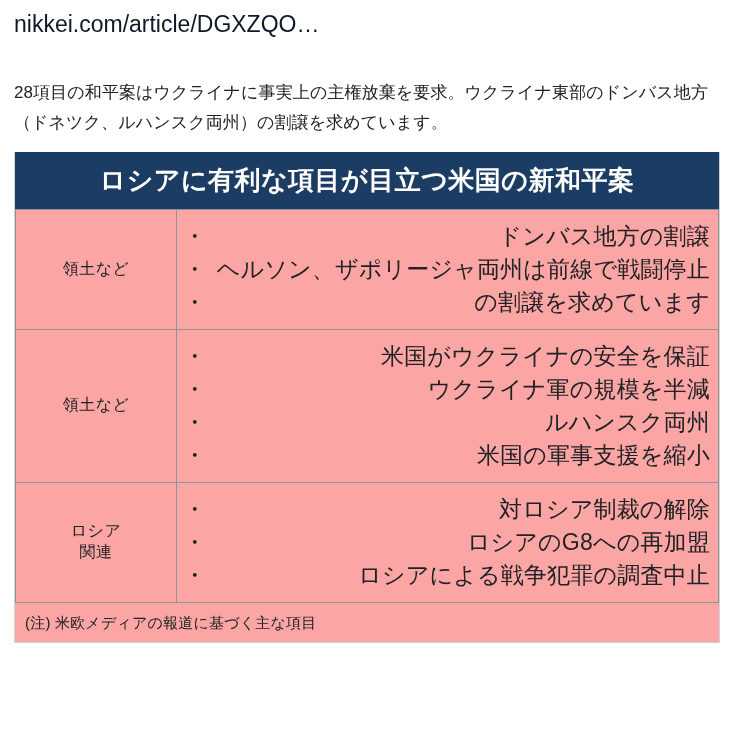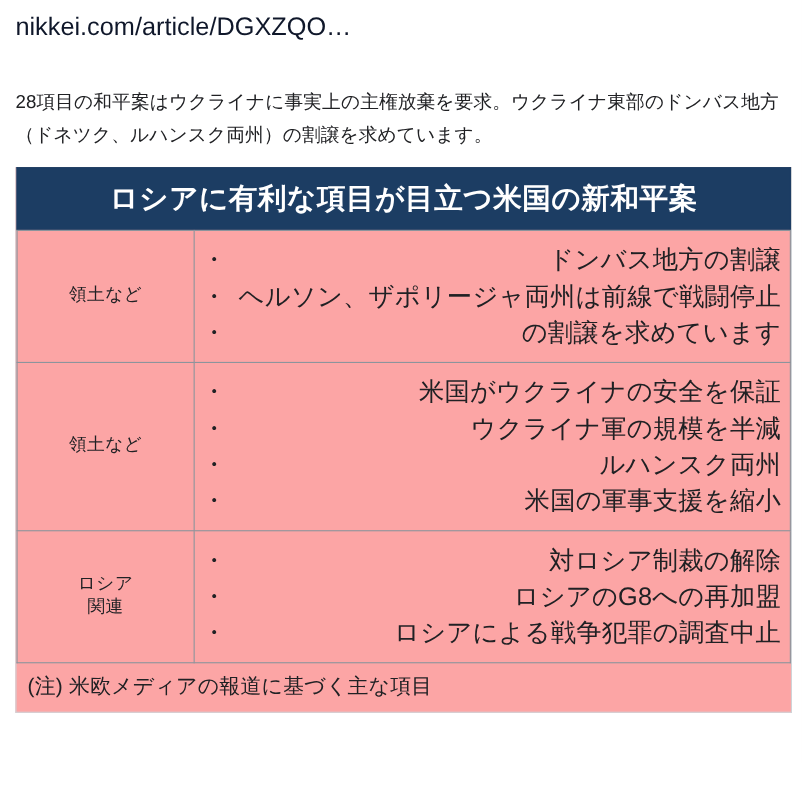--- a/index.html
+++ b/index.html
@@ -101,21 +101,21 @@
     padding-left: 19px;
     letter-spacing: 0.2px;
   }
   ul.item-list li::before {
     content: "\30FB";
     position: absolute;
     left: -2px;
     top: 0;
   }
   .fig-note {
-    font-size: 19px;
+    font-size: 15px;
     line-height: 1.4;
     color: #202124;
     padding: 9px 6px 9px 10px;
     letter-spacing: 0.2px;
   }
 </style>
 </head>
 <body>
 
 <div class="page">

